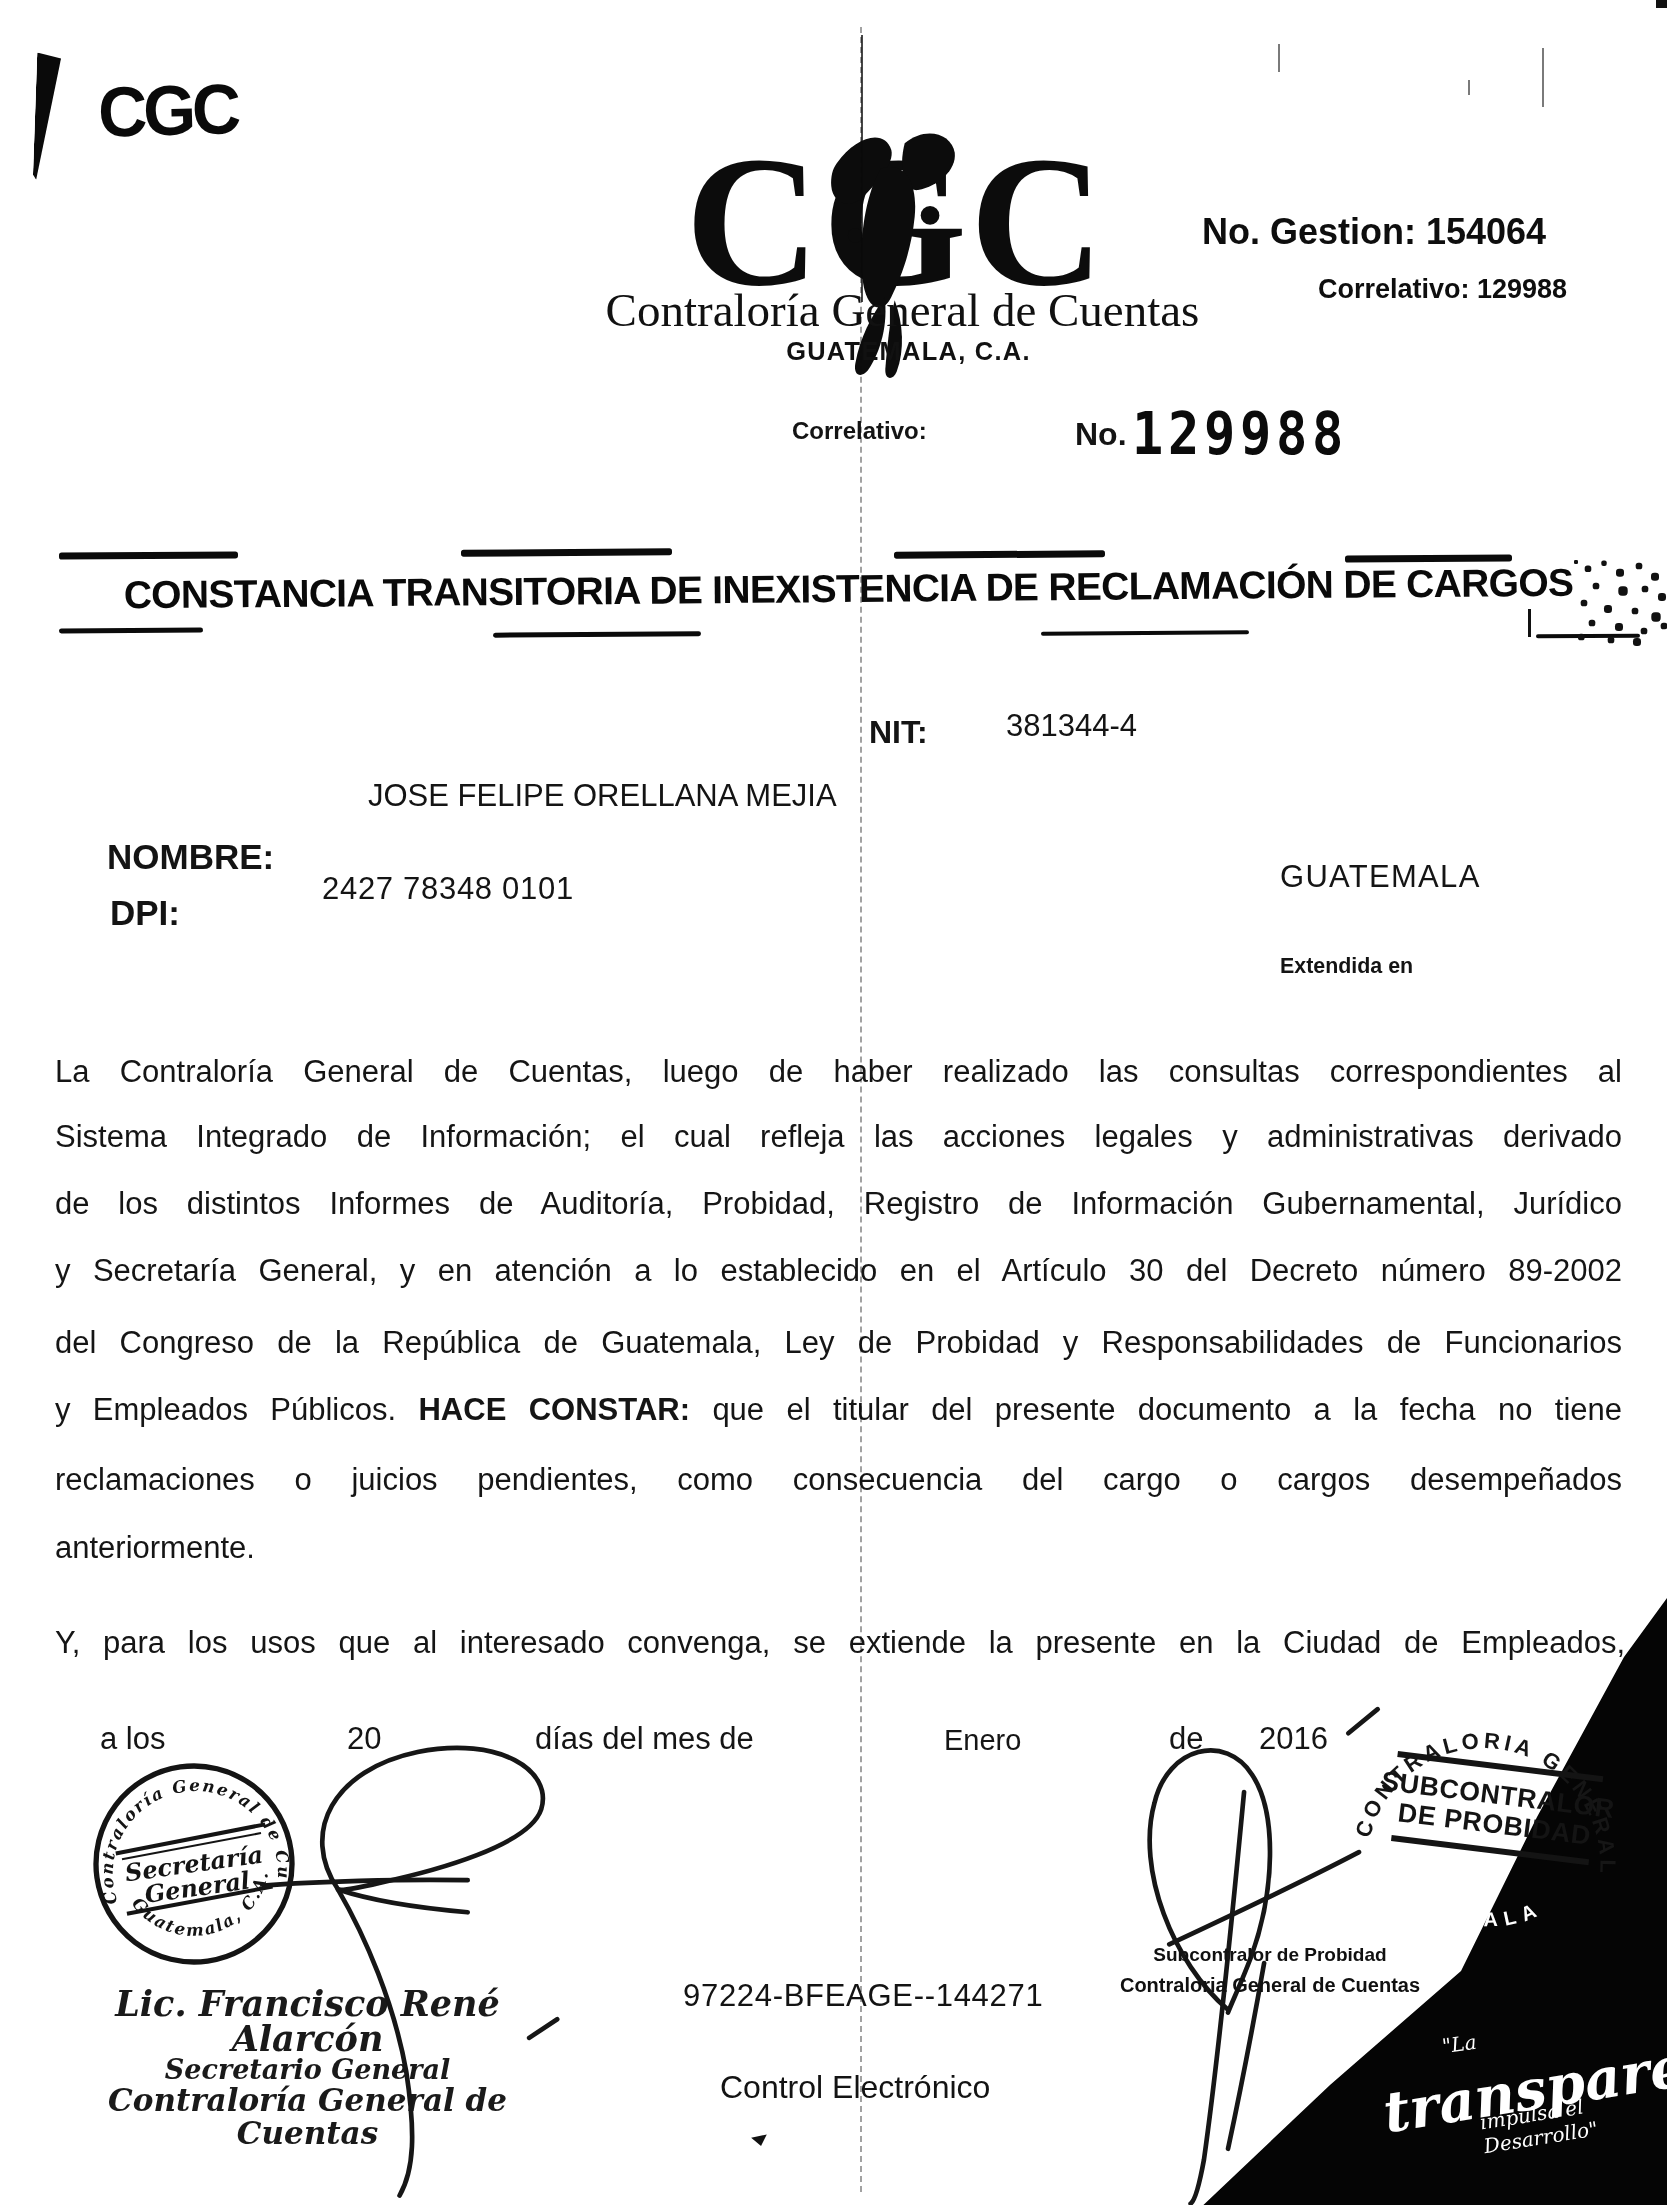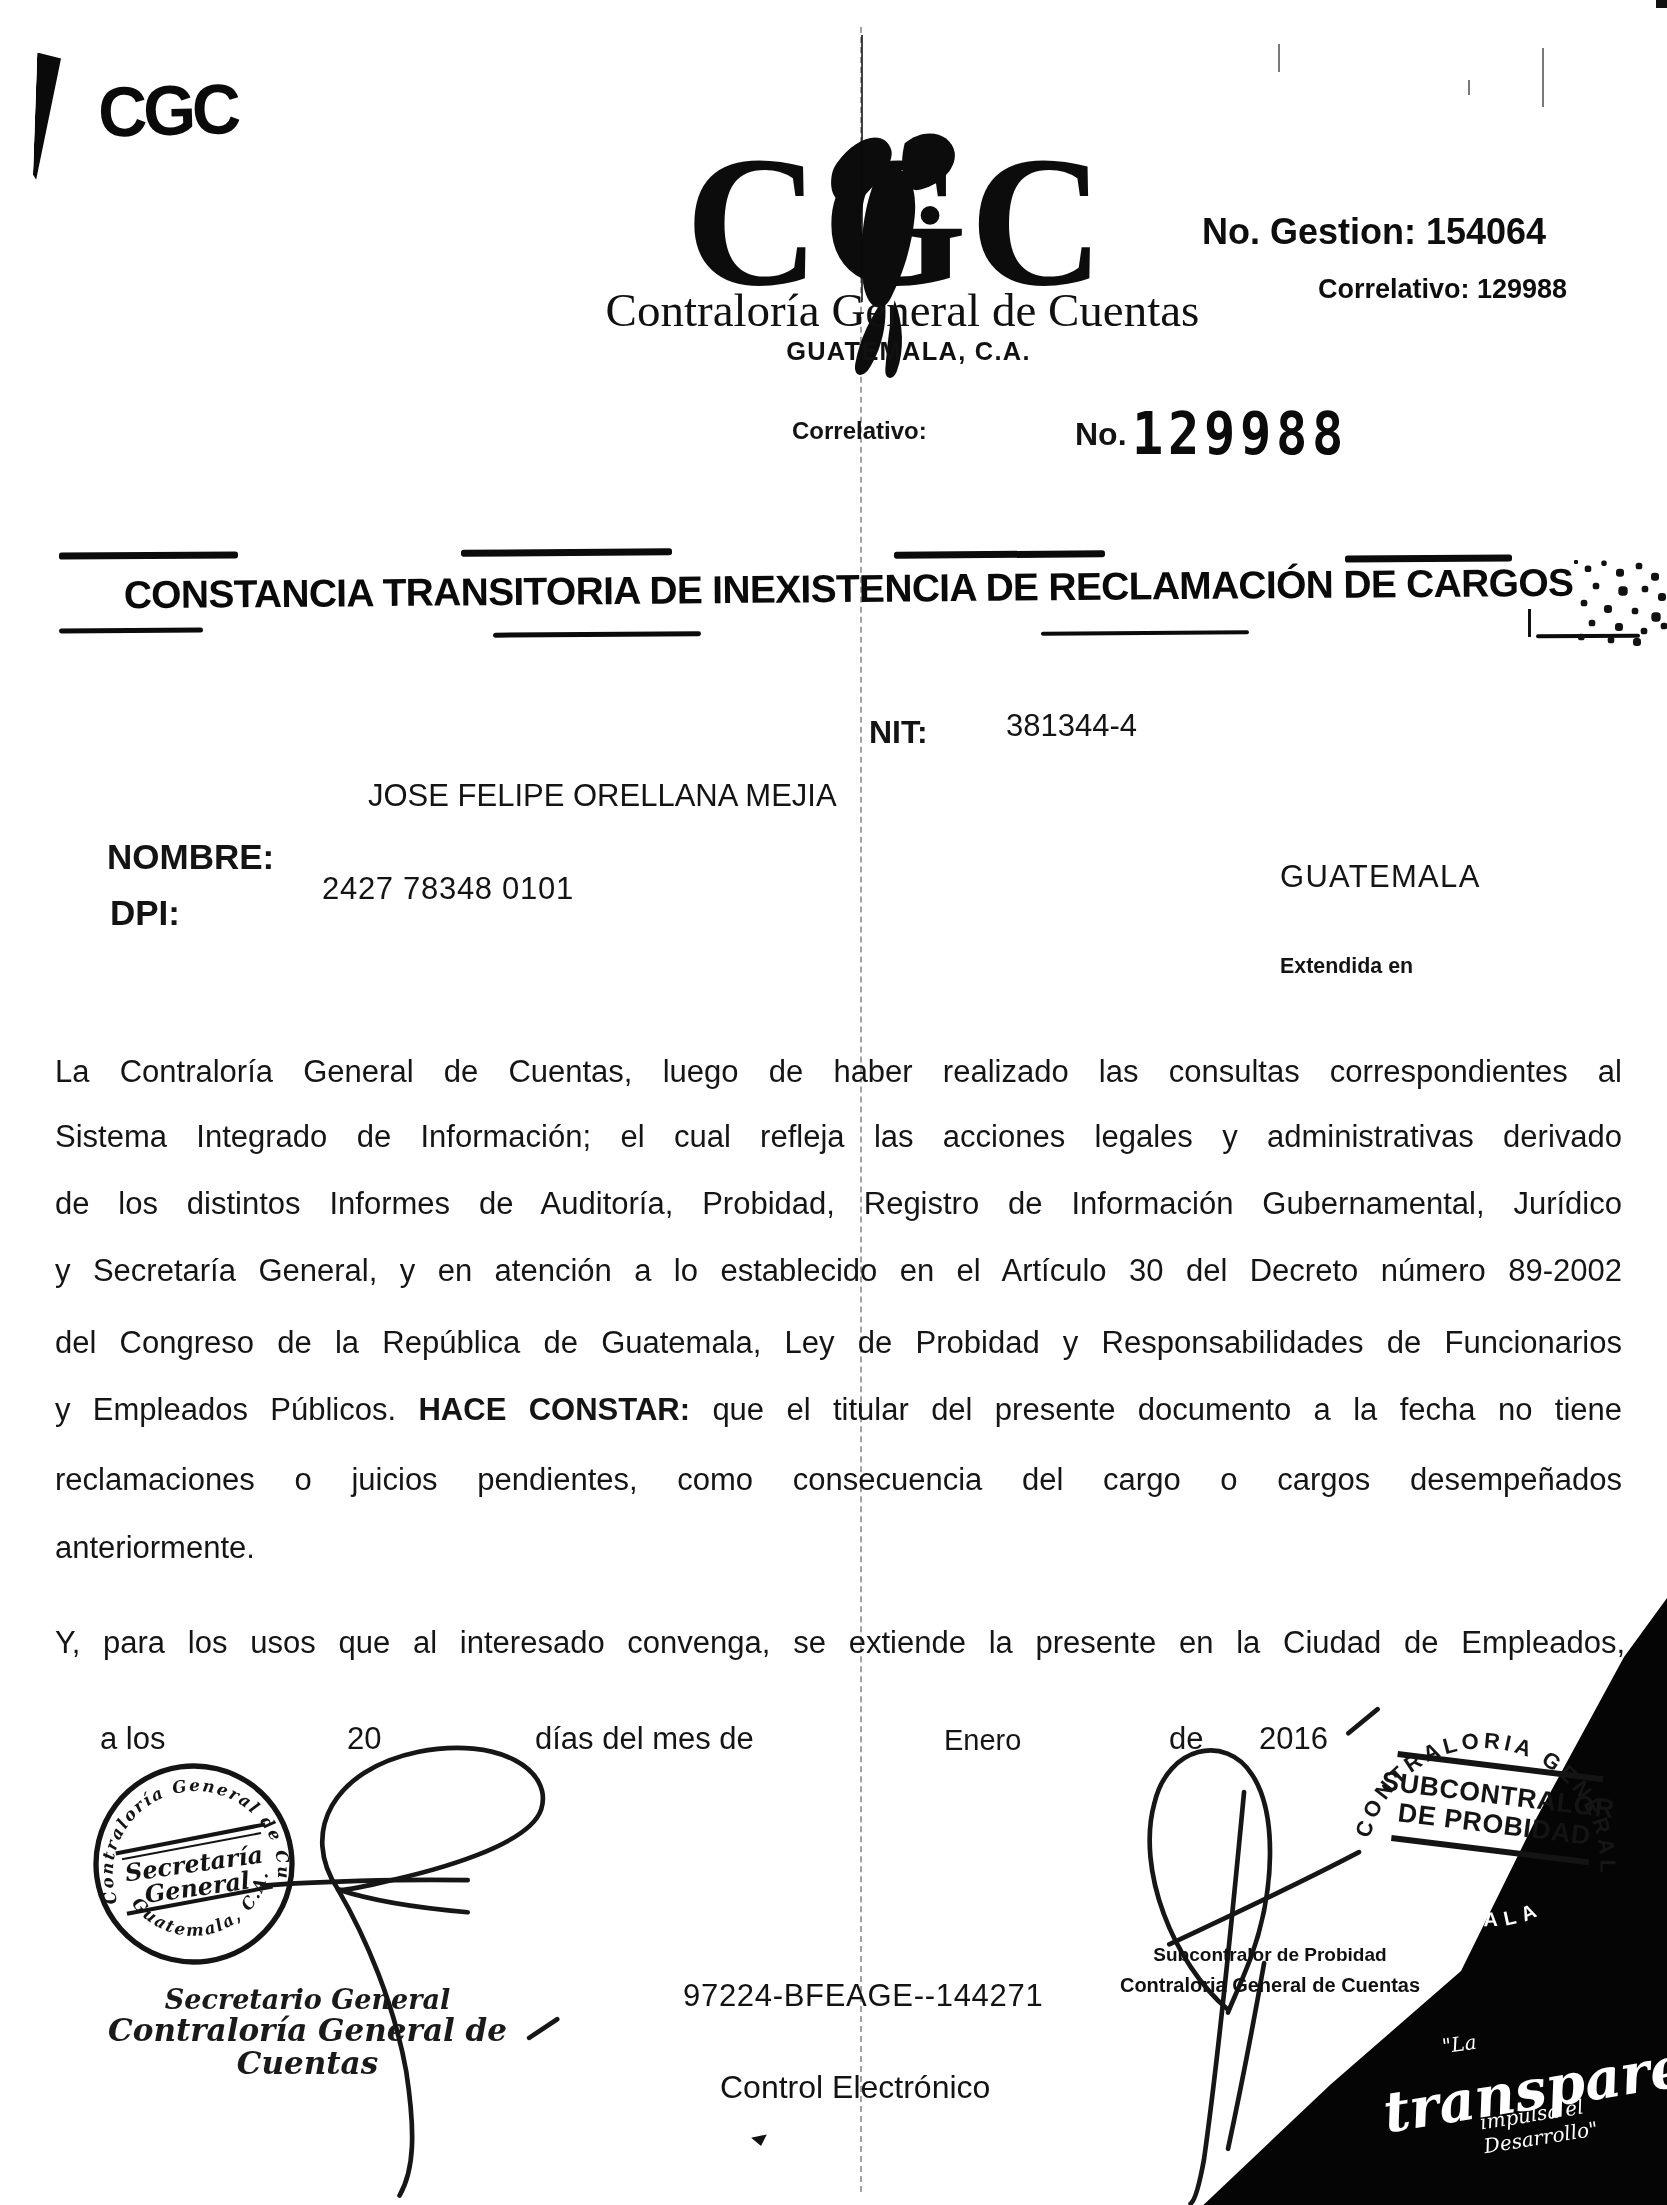--- a/index.html
+++ b/index.html
@@ -216,20 +216,21 @@
   <line x1="42" y1="124" x2="270" y2="112" stroke="#141414" stroke-width="6"></line>
   <line x1="50" y1="134" x2="262" y2="124" stroke="#141414" stroke-width="3"></line>
   <text class="seal-center-txt" x="156" y="168">Secretaría</text>
   <text class="seal-center-txt" x="156" y="204">General</text>
   <line x1="46" y1="216" x2="268" y2="206" stroke="#141414" stroke-width="6"></line>
   <path id="sealBotArc" d="M 48,186 A 114,114 0 0 0 264,186" fill="none"></path>
   <text class="seal-arc"><textPath href="#sealBotArc" startOffset="6%">Guatemala, C.A.</textPath></text>
 </svg>
 
 <div class="abs left-sign-block">
+  <div class="ls-name">Lic. Francisco René Alarcón</div>
   <div class="ls-role">Secretario General</div>
   <div class="ls-org">Contraloría General de Cuentas</div>
 </div>
 
 <div class="abs control-code">97224-BFEAGE--144271</div>
 <div class="abs control-label">Control Electrónico</div>
 <div class="abs arrow-mark"></div>
 
 <div class="abs corner-triangle"></div>
 <div class="abs banner bn-la">"La</div>

